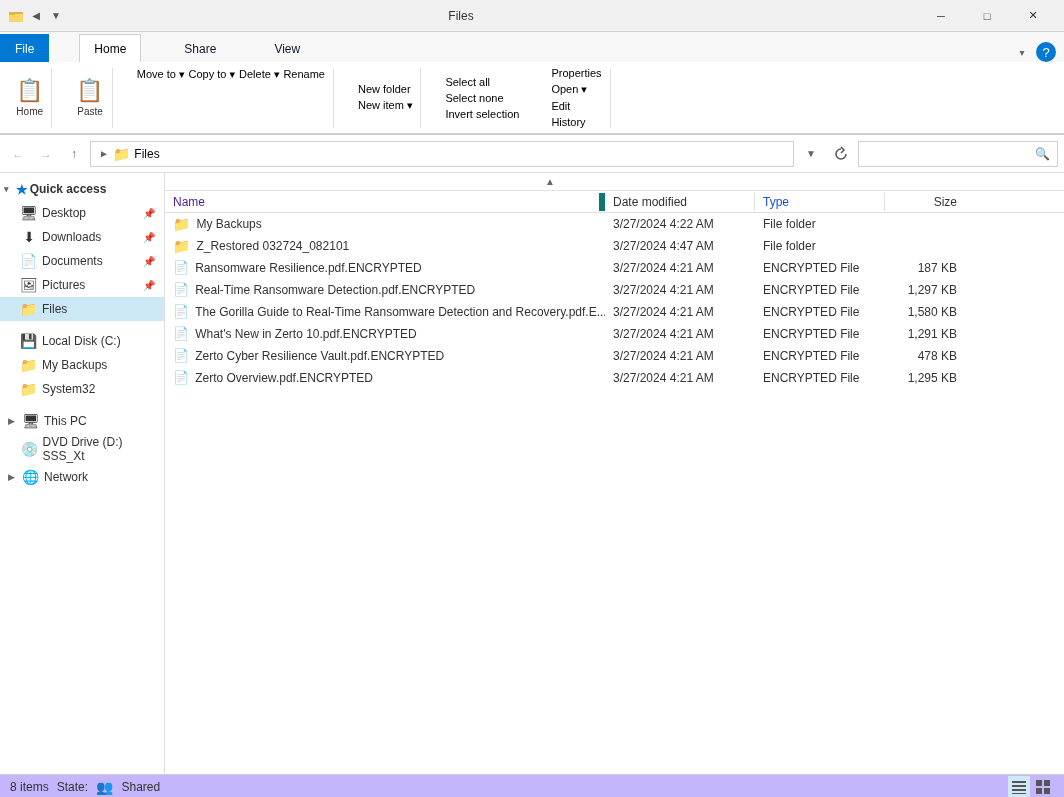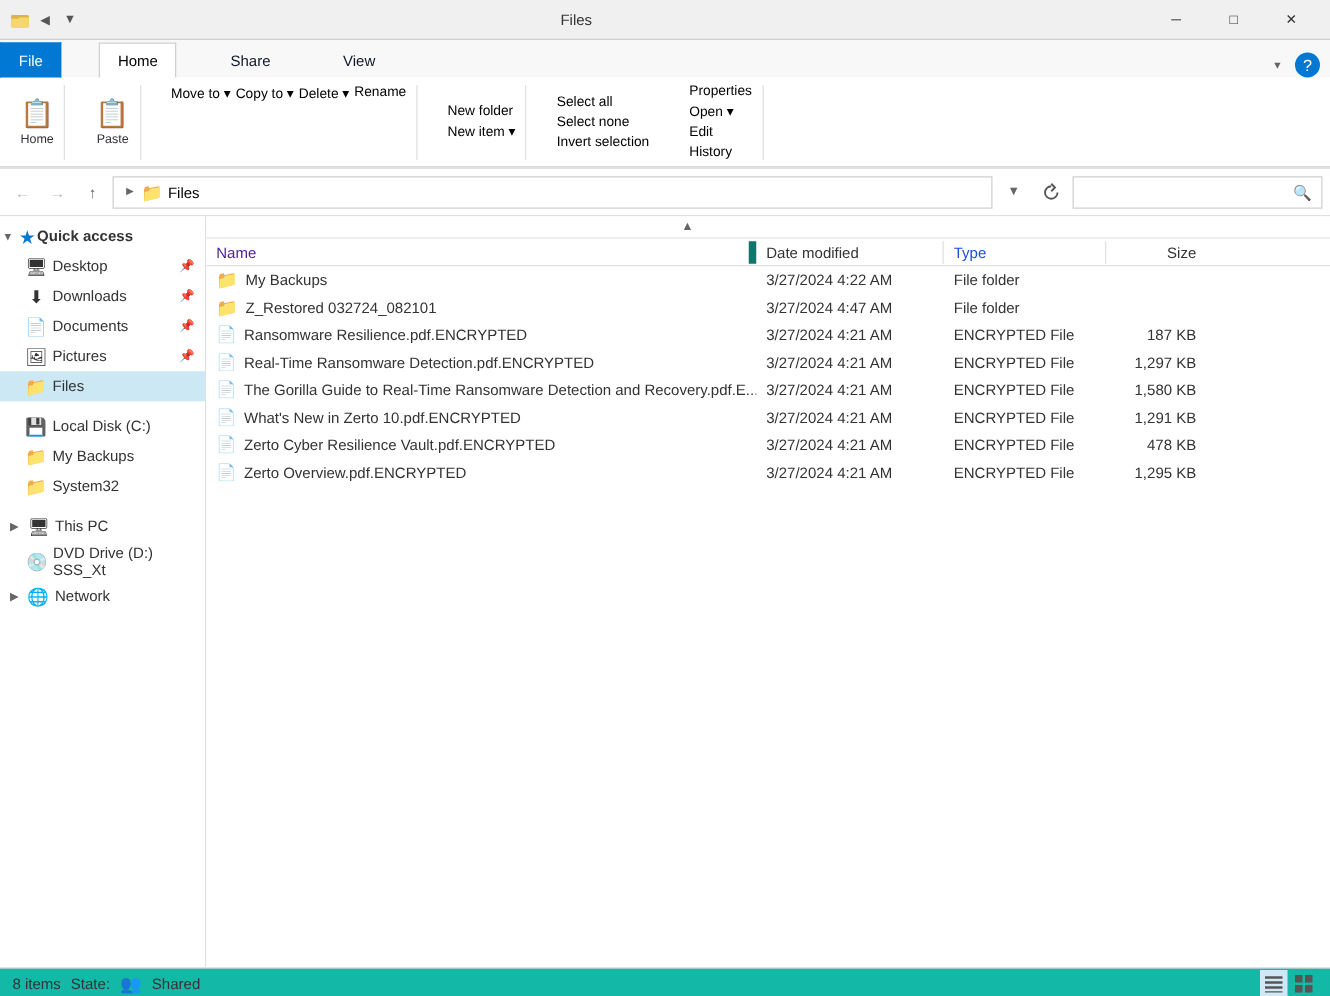--- a/index.html
+++ b/index.html
@@ -175,21 +175,21 @@
     }
     .file-cell-name { width: 440px; padding: 0 8px; font-size: 12px; color: #333; display: flex; align-items: center; gap: 6px; overflow: hidden; white-space: nowrap; text-overflow: ellipsis; }
     .file-cell-date { width: 150px; padding: 0 8px; font-size: 12px; color: #333; }
     .file-cell-type { width: 130px; padding: 0 8px; font-size: 12px; color: #333; }
     .file-cell-size { width: 80px; padding: 0 8px; font-size: 12px; color: #333; text-align: right; }
     .file-icon-folder { color: #dcb542; font-size: 14px; }
     .file-icon-doc { color: #aaa; font-size: 13px; }
 
     
     .status-bar {
-      background: #14b8a6;
+      background: #c4b5fd;
       border-top: 1px solid #d0d0d0;
       height: 24px;
       display: flex;
       align-items: center;
       padding: 0 10px;
       font-size: 12px;
       color: #333;
       gap: 8px;
     }
     .status-bar-right {

